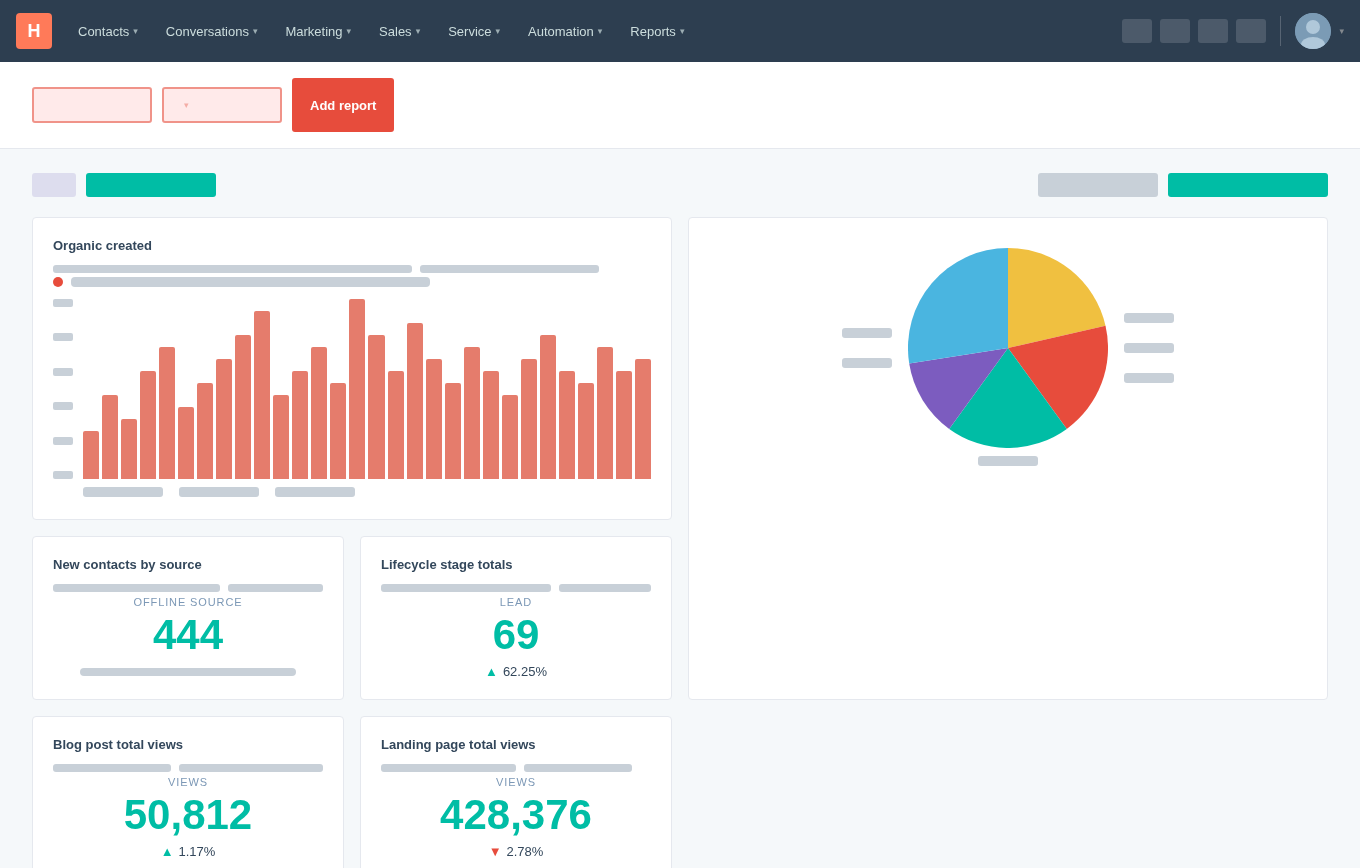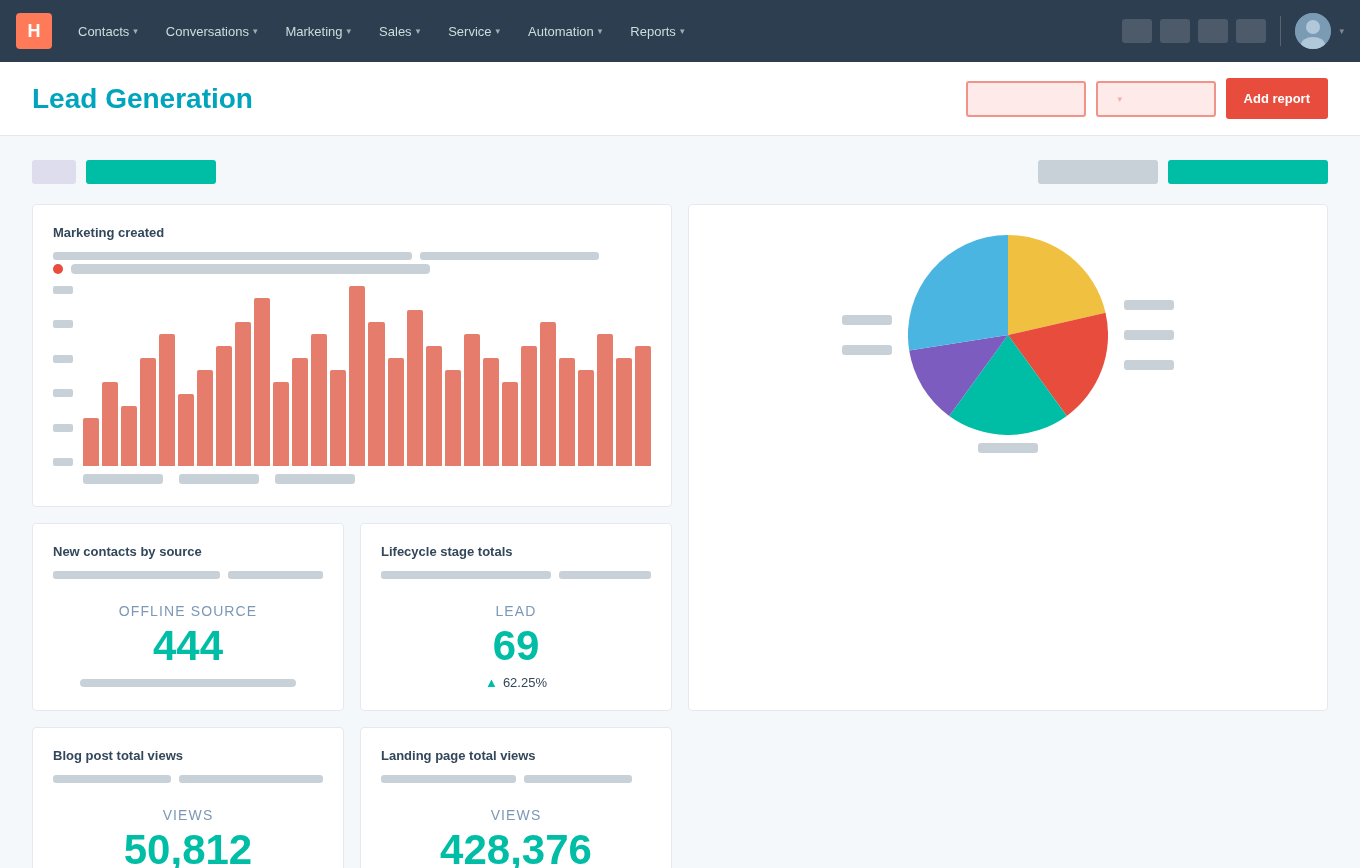--- a/index.html
+++ b/index.html
@@ -107,21 +107,21 @@
       gap: 6px;
     }
     .btn-primary {
       background: #e74c3c;
       color: #fff;
       border: none;
       padding: 8px 18px;
       border-radius: 3px;
       font-size: 13px;
       cursor: pointer;
-      height: 41px;
+      height: 54px;
       font-weight: 600;
     }
 
     
     .main-content {
       padding: 24px 32px;
     }
 
     
     .toolbar-row {
@@ -260,26 +260,26 @@
     }
     .y-label {
       width: 20px;
       height: 8px;
       border-radius: 2px;
       background: #c8d0d8;
     }
 
     
     .metric-label {
-      font-size: 14px;
+      font-size: 11px;
       letter-spacing: 0.08em;
       color: #7c98b6;
       text-transform: uppercase;
       text-align: center;
-      margin: 24px 0 4px;
+      margin: 4px 0 4px;
     }
     .metric-value {
       font-size: 42px;
       font-weight: 700;
       color: #00bda5;
       text-align: center;
       line-height: 1.1;
     }
     .metric-change {
       display: flex;
@@ -383,21 +383,20 @@
         <circle cx="18" cy="18" r="18" fill="#7b9bb5"></circle>
         <circle cx="18" cy="14" r="7" fill="#b0c8da"></circle>
         <ellipse cx="18" cy="32" rx="12" ry="8" fill="#b0c8da"></ellipse>
       </svg>
     </div>
     <span class="nav-chevron" style="color:#aaa;">▾</span>
   </div>
 </nav>
 
 <div class="page-header">
-  <h1 class="page-title">Lead Generation</h1>
   <div class="header-actions">
     <button class="btn-outline" style="width:120px; background: repeating-linear-gradient(90deg, #fdd 0%, #fdd 100%);opacity:0.6;"></button>
     <button class="btn-outline-dropdown" style="width:120px; background: repeating-linear-gradient(90deg, #fdd 0%, #fdd 100%);opacity:0.6;">
       <span></span>
       <span class="nav-chevron">▾</span>
     </button>
     <button class="btn-primary">Add report</button>
   </div>
 </div>
 
@@ -410,21 +409,21 @@
     </div>
     <div class="toolbar-right">
       <div class="toolbar-bar-grey"></div>
       <div class="toolbar-bar-teal"></div>
     </div>
   </div>
 
   <div class="cards-grid">
 
     <div class="card card-large">
-      <div class="card-title">Marketing created</div>
+      <div class="card-title">Organic created</div>
       <div class="metric-top-bars">
         <div class="metric-top-bar" style="width:60%;"></div>
         <div class="metric-top-bar" style="width:30%;"></div>
       </div>
       <div class="skeleton-dot-row">
         <div class="dot"></div>
         <div class="skeleton-line short" style="margin:0;"></div>
       </div>
 
       <div class="bar-chart-container">

